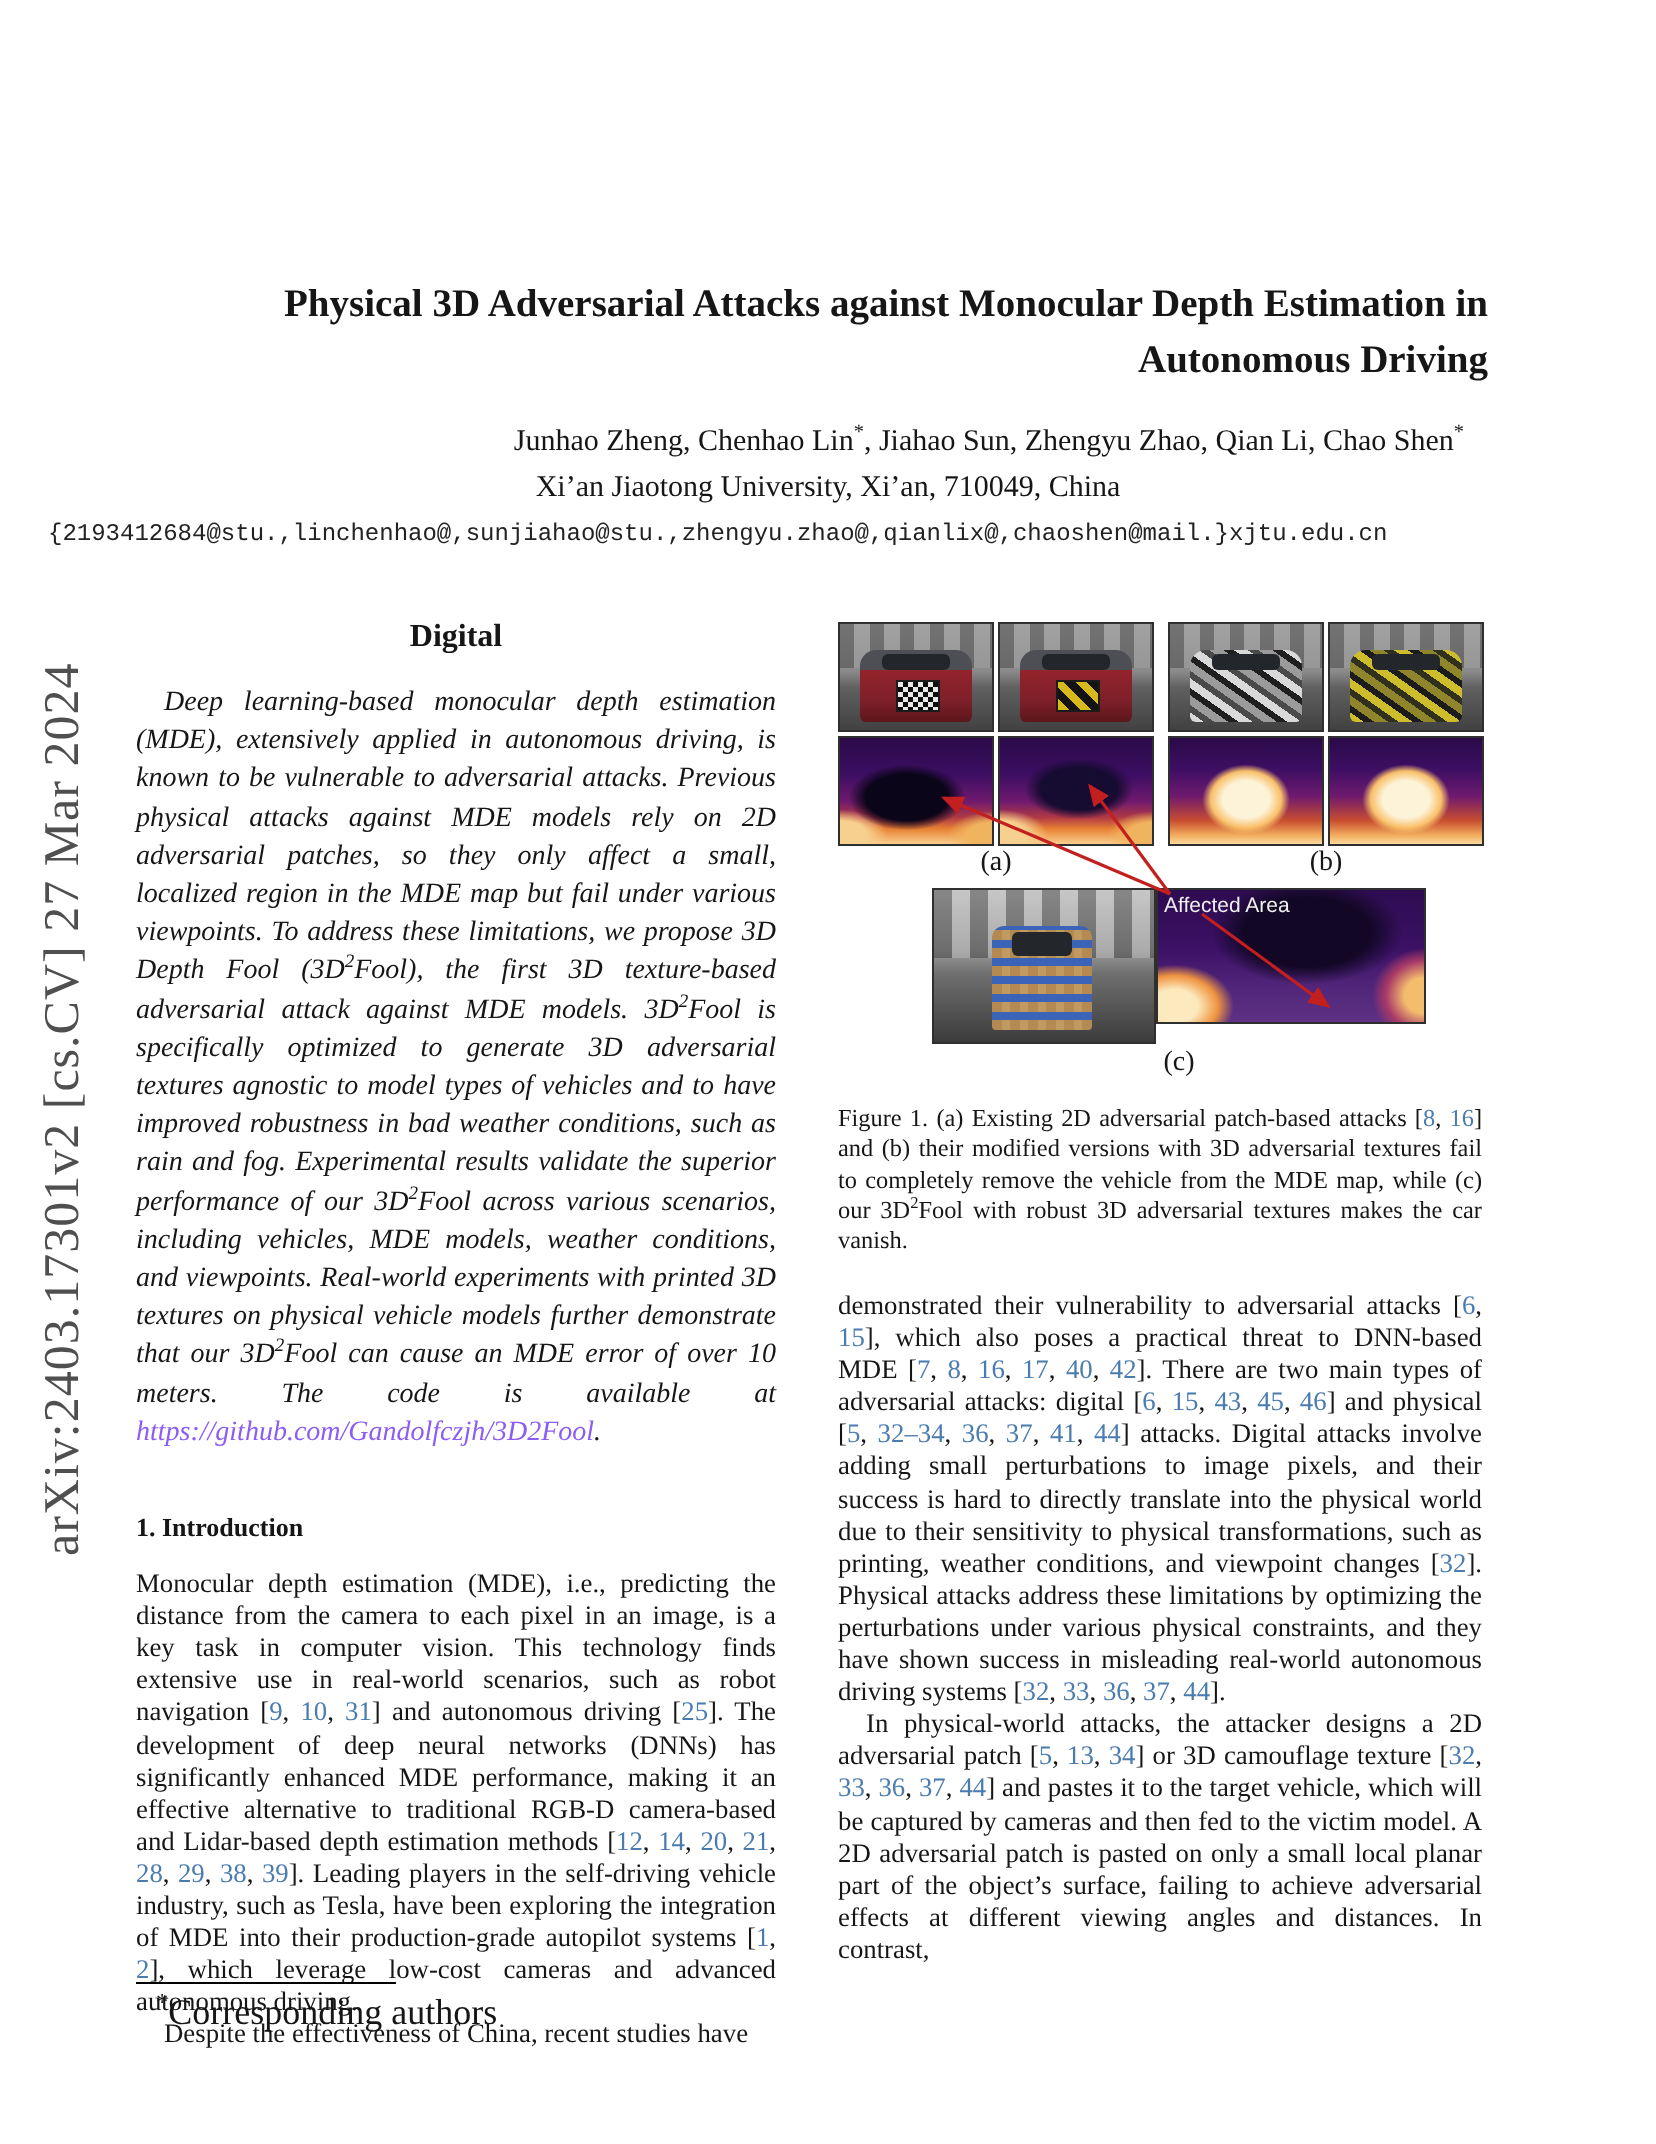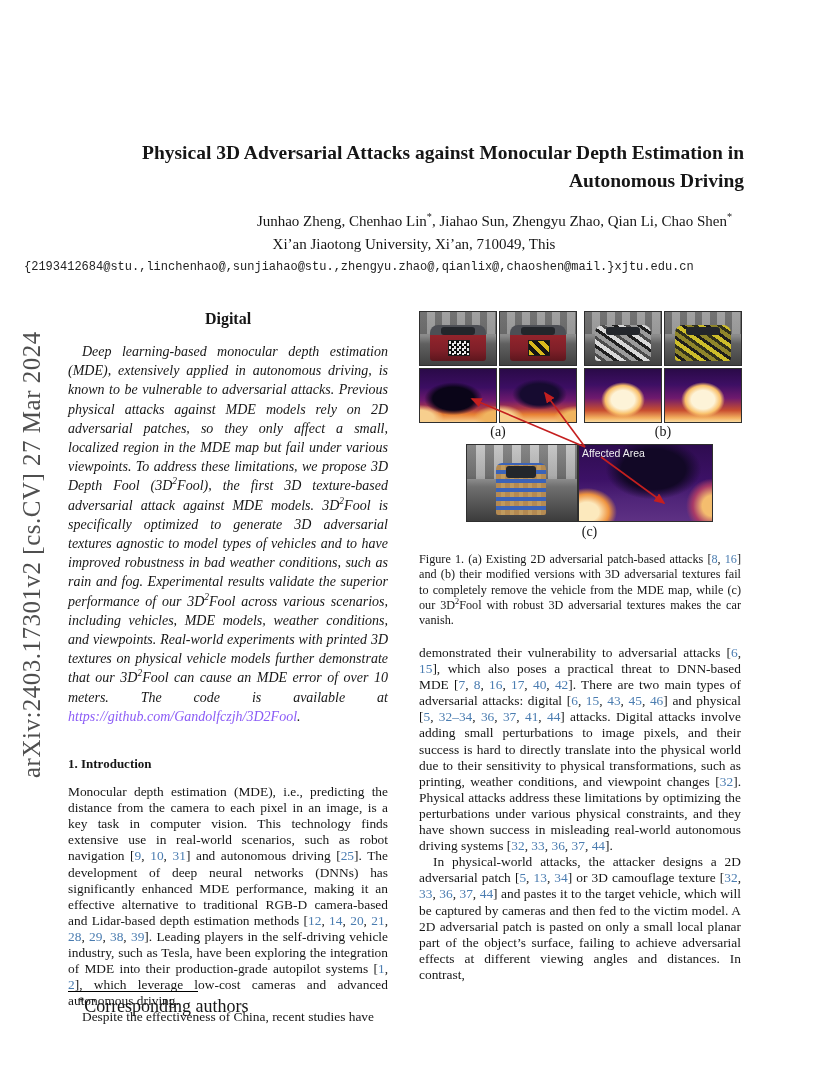--- a/index.html
+++ b/index.html
@@ -37,21 +37,21 @@
   
   .figure { position:absolute; left:419px; top:311px; width:323px; }
   .fig-row1 { display:flex; gap:7px; }
   .panel { flex:1; }
   .panel-grid { display:grid; grid-template-columns:1fr 1fr; grid-auto-rows:55px; gap:2px; }
   .cell { position:relative; overflow:hidden; border:1px solid #2f2f2f; box-sizing:border-box; }
   .fig-labels { display:flex; gap:7px; margin-top:1px; }
   .fig-labels div { flex:1; text-align:center; font-size:14px; }
   .fig-rowc { margin-top:4px; margin-left:47px; display:flex; width:247px; }
   .cell-photo { width:112px; height:78px; }
-  .cell-depthc { width:135px; height:78px;padding-left:31px; }
+  .cell-depthc { width:135px; height:68px;padding-left:31px; }
   .fig-label-c { margin-left:47px; width:247px; text-align:center; font-size:14px; margin-top:2px; }
   .affected-label { position:absolute; top:2px; left:3px; color:#efefef;
                     font-family:"Liberation Sans", sans-serif; font-size:10.5px; z-index:3; }
   .fig-caption { position:absolute; left:419px; top:552px; width:322px;
                  font-size:12.2px; line-height:15.3px; text-align:justify; }
   .col-right-body { position:absolute; left:419px; top:645px; width:322px; }
   .arrows { position:absolute; left:419px; top:311px; width:323px; height:230px; pointer-events:none; z-index:4; }
 
   
   .scene-gray { background-image:
@@ -105,21 +105,21 @@
 
   <div class="watermark">arXiv:2403.17301v2  [cs.CV]  27 Mar 2024</div>
 
   <div class="title">
     <div>Physical 3D Adversarial Attacks against Monocular Depth Estimation in</div>
     <div>Autonomous Driving</div>
   </div>
 
   <div class="authors"><span>Junhao Zheng, Chenhao Lin</span><sup>*</sup><span>, Jiahao Sun, Zhengyu Zhao, Qian Li, Chao Shen</span><sup>*</sup></div>
 
-  <div class="affiliation">Xi’an Jiaotong University, Xi’an, 710049, This</div>
+  <div class="affiliation">Xi’an Jiaotong University, Xi’an, 710049, China</div>
 
   <div class="emails">{2193412684@stu.,linchenhao@,sunjiahao@stu.,zhengyu.zhao@,qianlix@,chaoshen@mail.}xjtu.edu.cn</div>
 
   <div class="col-left">
     <div class="abstract-heading">Digital</div>
     <p class="abstract-body"><span>Deep learning-based monocular depth estimation (MDE), extensively applied in autonomous driving, is known to be vulnerable to adversarial attacks. Previous physical attacks against MDE models rely on 2D adversarial patches, so they only affect a small, localized region in the MDE map but fail under various viewpoints. To address these limitations, we propose 3D Depth Fool (3D</span><sup>2</sup><span>Fool), the first 3D texture-based adversarial attack against MDE models. 3D</span><sup>2</sup><span>Fool is specifically optimized to generate 3D adversarial textures agnostic to model types of vehicles and to have improved robustness in bad weather conditions, such as rain and fog. Experimental results validate the superior performance of our 3D</span><sup>2</sup><span>Fool across various scenarios, including vehicles, MDE models, weather conditions, and viewpoints. Real-world experiments with printed 3D textures on physical vehicle models further demonstrate that our 3D</span><sup>2</sup><span>Fool can cause an MDE error of over 10 meters. The code is available at </span><span class="link">https://github.com/Gandolfczjh/3D2Fool</span><span>.</span></p>
     <div class="intro-heading">1. Introduction</div>
     <p class="body-par"><span>Monocular depth estimation (MDE), i.e., predicting the distance from the camera to each pixel in an image, is a key task in computer vision. This technology finds extensive use in real-world scenarios, such as robot navigation [</span><span class="cite">9</span><span>, </span><span class="cite">10</span><span>, </span><span class="cite">31</span><span>] and autonomous driving [</span><span class="cite">25</span><span>]. The development of deep neural networks (DNNs) has significantly enhanced MDE performance, making it an effective alternative to traditional RGB-D camera-based and Lidar-based depth estimation methods [</span><span class="cite">12</span><span>, </span><span class="cite">14</span><span>, </span><span class="cite">20</span><span>, </span><span class="cite">21</span><span>, </span><span class="cite">28</span><span>, </span><span class="cite">29</span><span>, </span><span class="cite">38</span><span>, </span><span class="cite">39</span><span>]. Leading players in the self-driving vehicle industry, such as Tesla, have been exploring the integration of MDE into their production-grade autopilot systems [</span><span class="cite">1</span><span>, </span><span class="cite">2</span><span>], which leverage low-cost cameras and advanced autonomous driving.</span></p>
     <p class="body-par indent"><span>Despite the effectiveness of China, recent studies have</span></p>
   </div>

